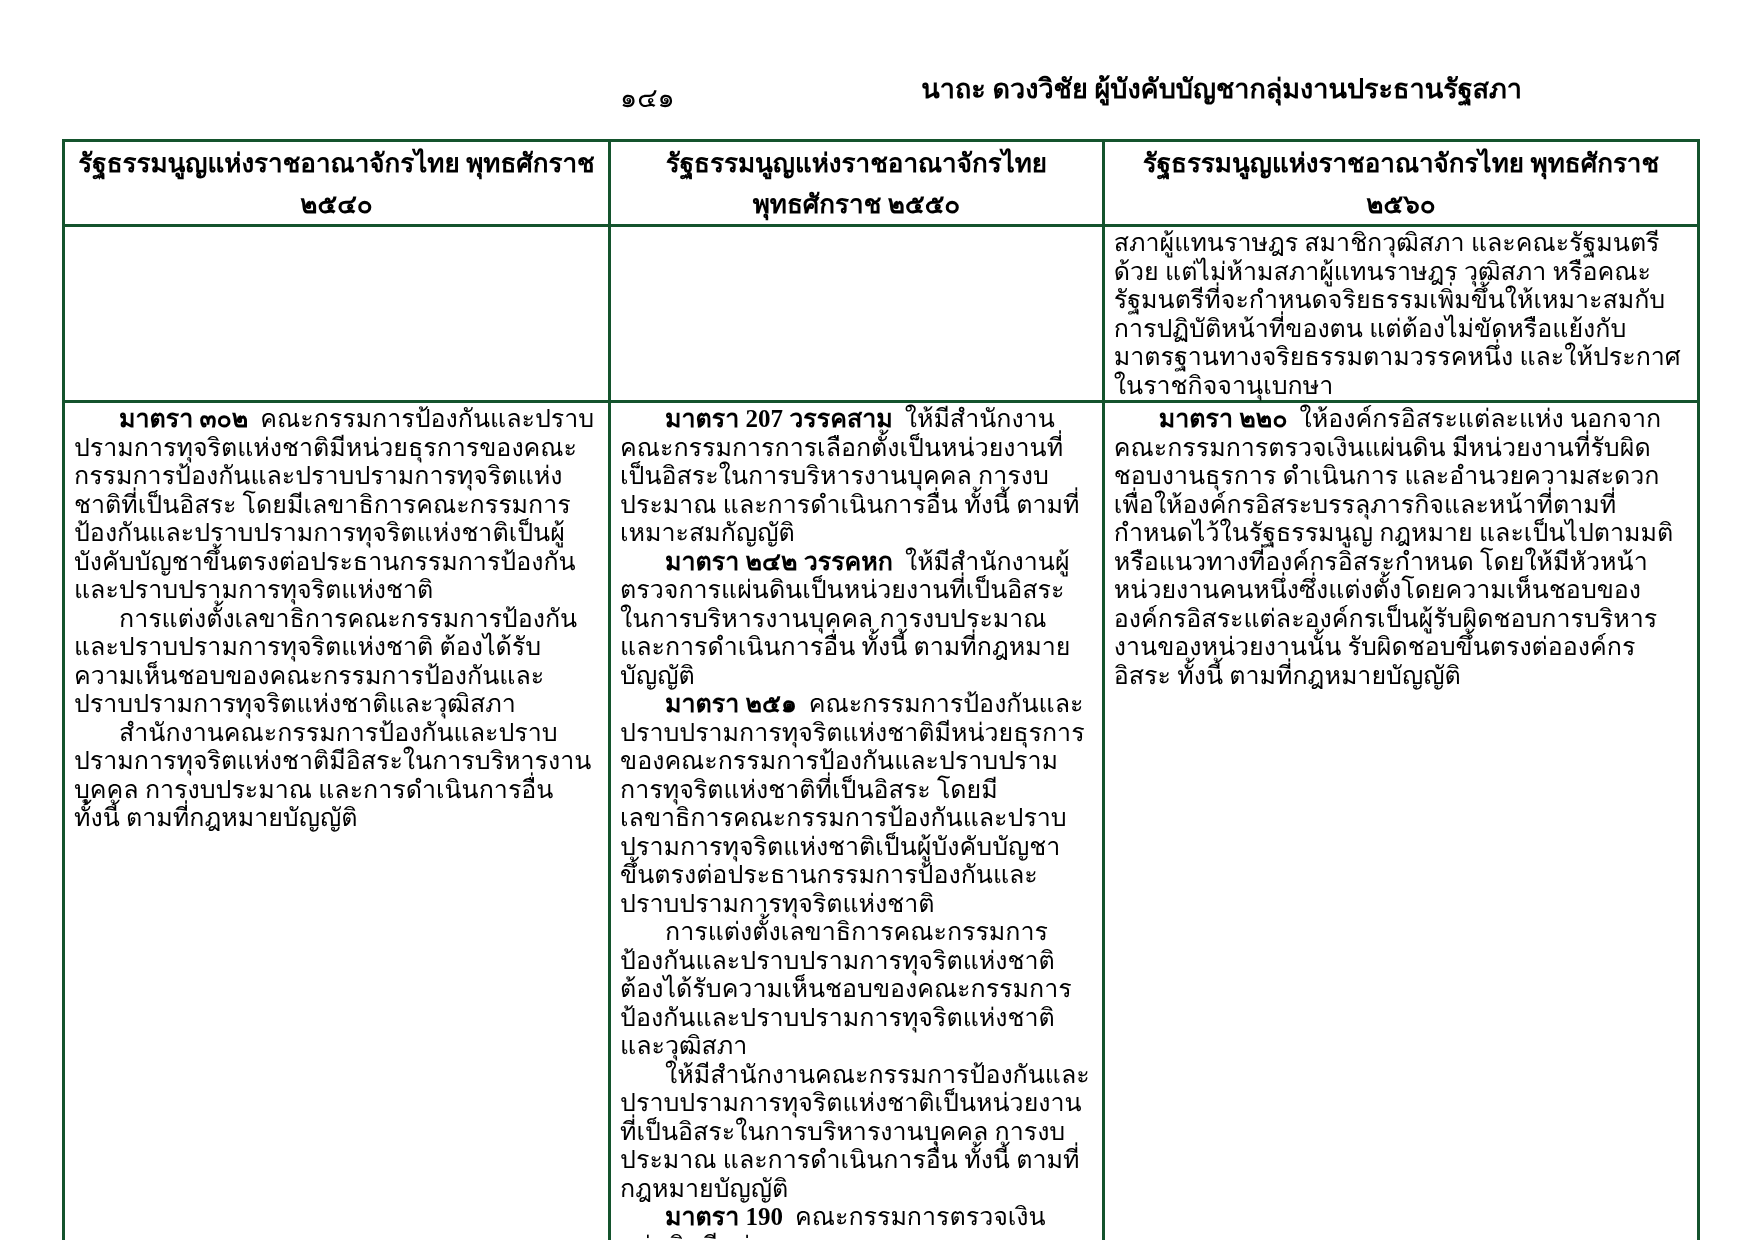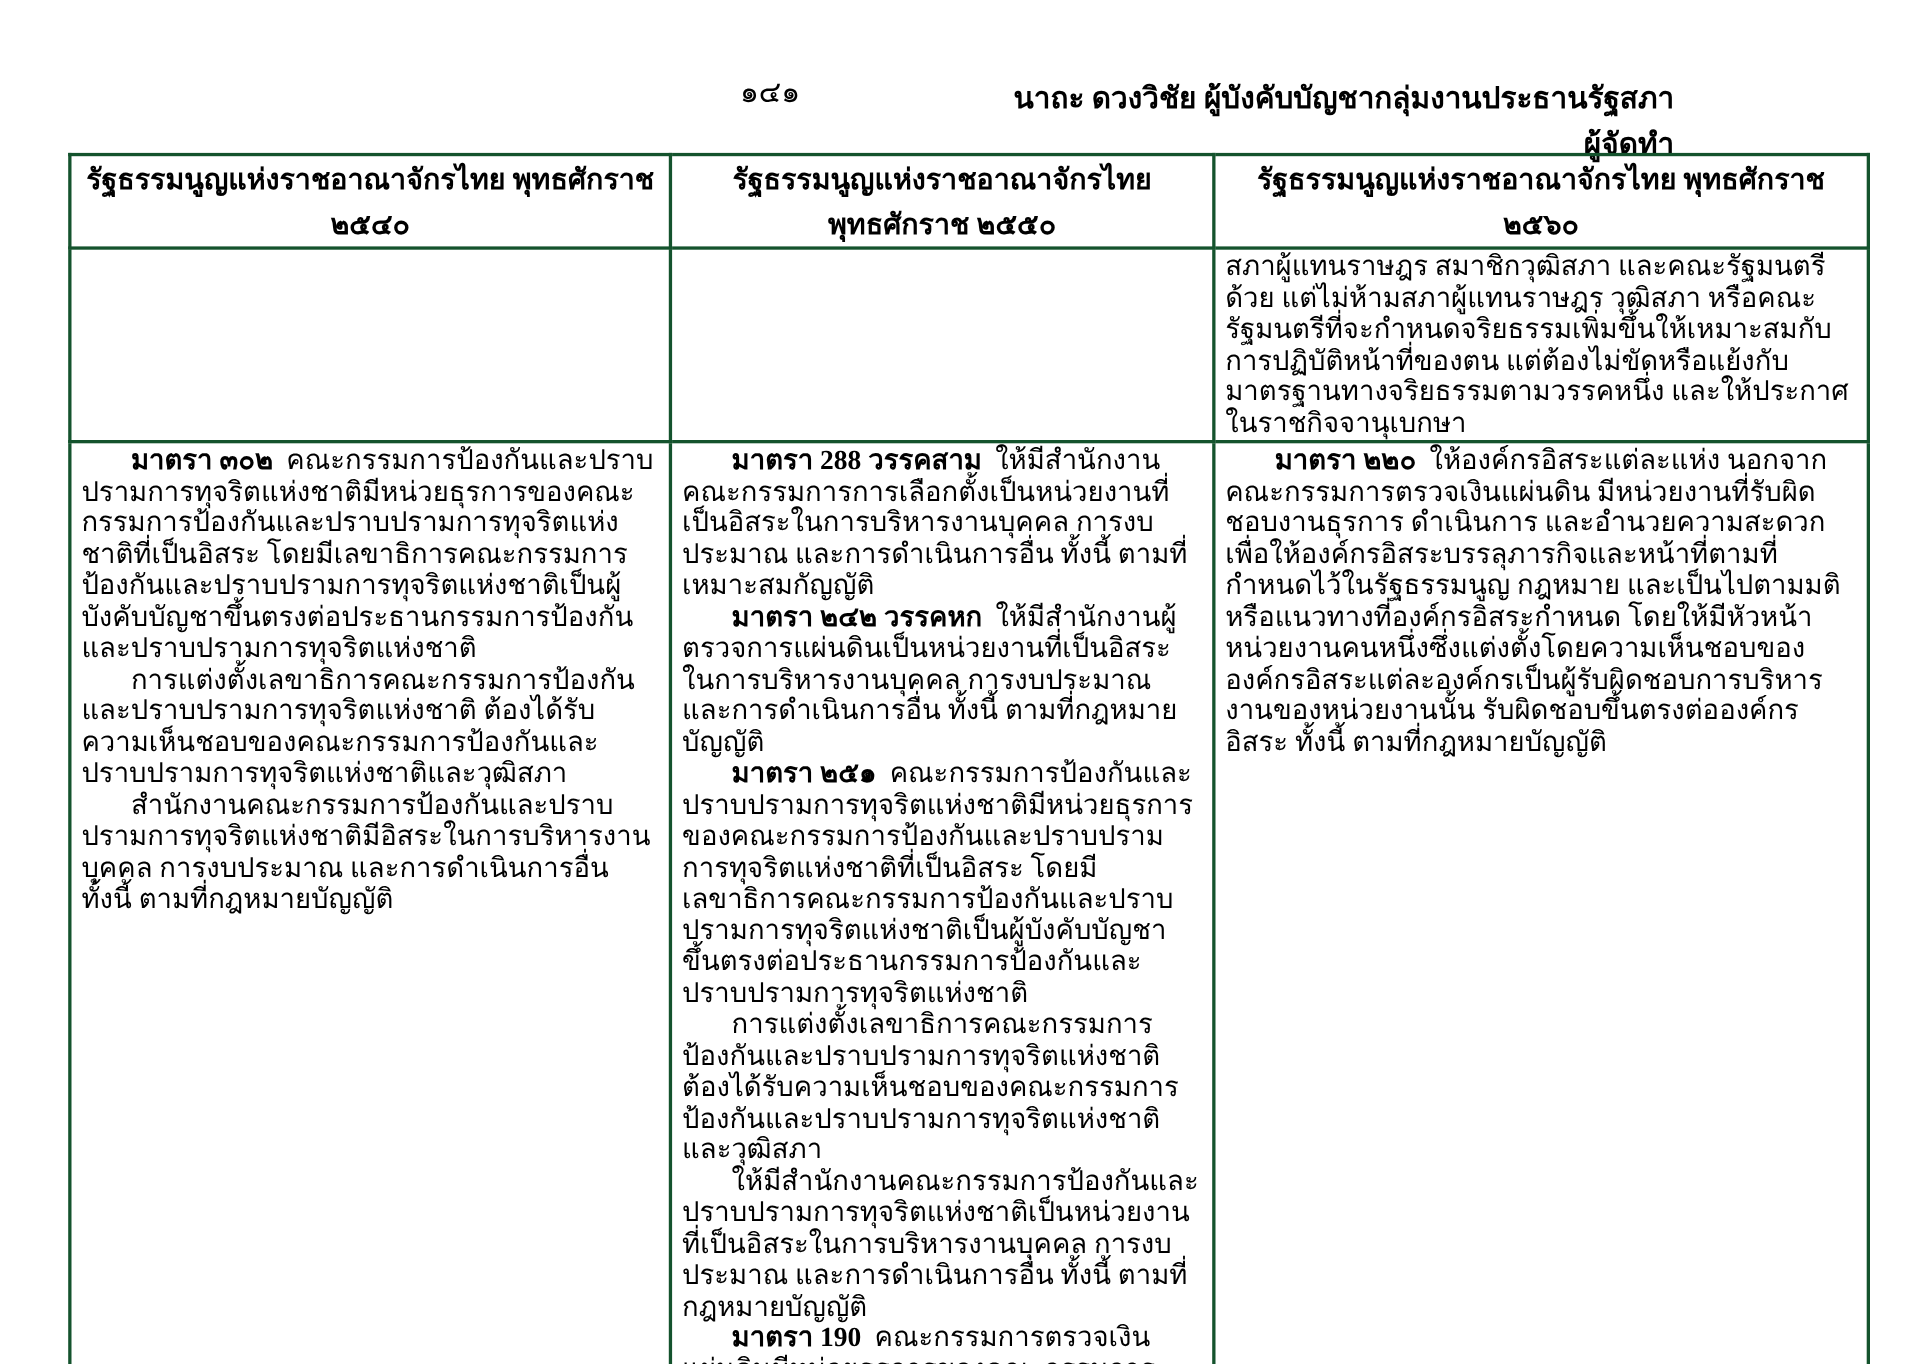--- a/index.html
+++ b/index.html
@@ -6,22 +6,22 @@
   .sheet{
     position:relative;
     width:1754px;height:1240px;
     background:#ffffff;
     font-family:"Liberation Serif","DejaVu Serif",serif;
     color:#000;
     overflow:hidden;
   }
   
   .page-number{
-    position:absolute;left:620px;top:68px;width:160px;
-    text-align:center;font-size:27px;line-height:32px;
+    position:absolute;left:620px;top:82px;width:160px;
+    font-size:27px;line-height:32px;
   }
   .byline{
     position:absolute;top:68px;right:232px;
     text-align:right;font-weight:bold;
     font-size:27px;line-height:42px;margin-left:40px;
   }
   
   table.cmp{
     position:absolute;left:62px;top:139px;width:1638px;
     border-collapse:collapse;table-layout:fixed;
@@ -51,21 +51,20 @@
 </style>
 </head>
 <body>
 
 <div class="sheet">
 
   <div class="page-number">๑๔๑</div>
 
   <div class="byline">
     <div>นาถะ  ดวงวิชัย ผู้บังคับบัญชากลุ่มงานประธานรัฐสภา</div>
-    <div>ผู้จัดทำ</div>
   </div>
 
   <table class="cmp">
     <colgroup>
         <col class="c1">
         <col class="c2">
         <col class="c3">
       </colgroup>
     <thead>
       <tr>
@@ -82,21 +81,21 @@
           <p class="para no-indent">สภาผู้แทนราษฎร สมาชิกวุฒิสภา และคณะรัฐมนตรีด้วย แต่ไม่ห้ามสภาผู้แทนราษฎร วุฒิสภา หรือคณะรัฐมนตรีที่จะกำหนดจริยธรรมเพิ่มขึ้นให้เหมาะสมกับการปฏิบัติหน้าที่ของตน แต่ต้องไม่ขัดหรือแย้งกับมาตรฐานทางจริยธรรมตามวรรคหนึ่ง และให้ประกาศในราชกิจจานุเบกษา</p>
         </td>
       </tr>
       <tr class="row-2">
         <td>
           <p class="para"><b class="lead">มาตรา ๓๐๒</b><span>คณะกรรมการป้องกันและปราบปรามการทุจริตแห่งชาติมีหน่วยธุรการของคณะกรรมการป้องกันและปราบปรามการทุจริตแห่งชาติที่เป็นอิสระ โดยมีเลขาธิการคณะกรรมการป้องกันและปราบปรามการทุจริตแห่งชาติเป็นผู้บังคับบัญชาขึ้นตรงต่อประธานกรรมการป้องกันและปราบปรามการทุจริตแห่งชาติ</span></p>
           <p class="para"><b class="lead"></b><span>การแต่งตั้งเลขาธิการคณะกรรมการป้องกันและปราบปรามการทุจริตแห่งชาติ ต้องได้รับความเห็นชอบของคณะกรรมการป้องกันและปราบปรามการทุจริตแห่งชาติและวุฒิสภา</span></p>
           <p class="para"><b class="lead"></b><span>สำนักงานคณะกรรมการป้องกันและปราบปรามการทุจริตแห่งชาติมีอิสระในการบริหารงานบุคคล การงบประมาณ และการดำเนินการอื่น ทั้งนี้ ตามที่กฎหมายบัญญัติ</span></p>
         </td>
         <td>
-          <p class="para"><b class="lead">มาตรา 288 วรรคสาม</b><span>ให้มีสำนักงานคณะกรรมการการเลือกตั้งเป็นหน่วยงานที่เป็นอิสระในการบริหารงานบุคคล การงบประมาณ และการดำเนินการอื่น ทั้งนี้ ตามที่เหมาะสมกัญญัติ</span></p>
+          <p class="para"><b class="lead">มาตรา 207 วรรคสาม</b><span>ให้มีสำนักงานคณะกรรมการการเลือกตั้งเป็นหน่วยงานที่เป็นอิสระในการบริหารงานบุคคล การงบประมาณ และการดำเนินการอื่น ทั้งนี้ ตามที่เหมาะสมกัญญัติ</span></p>
           <p class="para"><b class="lead">มาตรา ๒๔๒ วรรคหก</b><span>ให้มีสำนักงานผู้ตรวจการแผ่นดินเป็นหน่วยงานที่เป็นอิสระในการบริหารงานบุคคล การงบประมาณ และการดำเนินการอื่น  ทั้งนี้ ตามที่กฎหมายบัญญัติ</span></p>
           <p class="para"><b class="lead">มาตรา ๒๕๑</b><span>คณะกรรมการป้องกันและปราบปรามการทุจริตแห่งชาติมีหน่วยธุรการของคณะกรรมการป้องกันและปราบปรามการทุจริตแห่งชาติที่เป็นอิสระ โดยมีเลขาธิการคณะกรรมการป้องกันและปราบปรามการทุจริตแห่งชาติเป็นผู้บังคับบัญชาขึ้นตรงต่อประธานกรรมการป้องกันและปราบปรามการทุจริตแห่งชาติ</span></p>
           <p class="para"><b class="lead"></b><span>การแต่งตั้งเลขาธิการคณะกรรมการป้องกันและปราบปรามการทุจริตแห่งชาติ ต้องได้รับความเห็นชอบของคณะกรรมการป้องกันและปราบปรามการทุจริตแห่งชาติและวุฒิสภา</span></p>
           <p class="para"><b class="lead"></b><span>ให้มีสำนักงานคณะกรรมการป้องกันและปราบปรามการทุจริตแห่งชาติเป็นหน่วยงานที่เป็นอิสระในการบริหารงานบุคคล การงบประมาณ และการดำเนินการอื่น ทั้งนี้ ตามที่กฎหมายบัญญัติ</span></p>
           <p class="para"><b class="lead">มาตรา 190</b><span>คณะกรรมการตรวจเงินแผ่นดินมีหน่วยธุรการของคณะกรรมการตรวจเงินแผ่นดินที่เป็นอิสระ โดยมีผู้ว่าการตรวจเงินแผ่นดินเป็นผู้บังคับบัญชาขึ้นตรงต่อประธานกรรมการตรวจเงินแผ่นดิน</span></p>
 
         </td>
         <td>
           <p class="para"><b class="lead">มาตรา ๒๒๐</b><span>ให้องค์กรอิสระแต่ละแห่ง นอกจากคณะกรรมการตรวจเงินแผ่นดิน มีหน่วยงานที่รับผิดชอบงานธุรการ ดำเนินการ และอำนวยความสะดวก เพื่อให้องค์กรอิสระบรรลุภารกิจและหน้าที่ตามที่กำหนดไว้ในรัฐธรรมนูญ กฎหมาย และเป็นไปตามมติหรือแนวทางที่องค์กรอิสระกำหนด  โดยให้มีหัวหน้าหน่วยงานคนหนึ่งซึ่งแต่งตั้งโดยความเห็นชอบขององค์กรอิสระแต่ละองค์กรเป็นผู้รับผิดชอบการบริหารงานของหน่วยงานนั้น รับผิดชอบขึ้นตรงต่อองค์กรอิสระ  ทั้งนี้ ตามที่กฎหมายบัญญัติ</span></p>
         </td>

